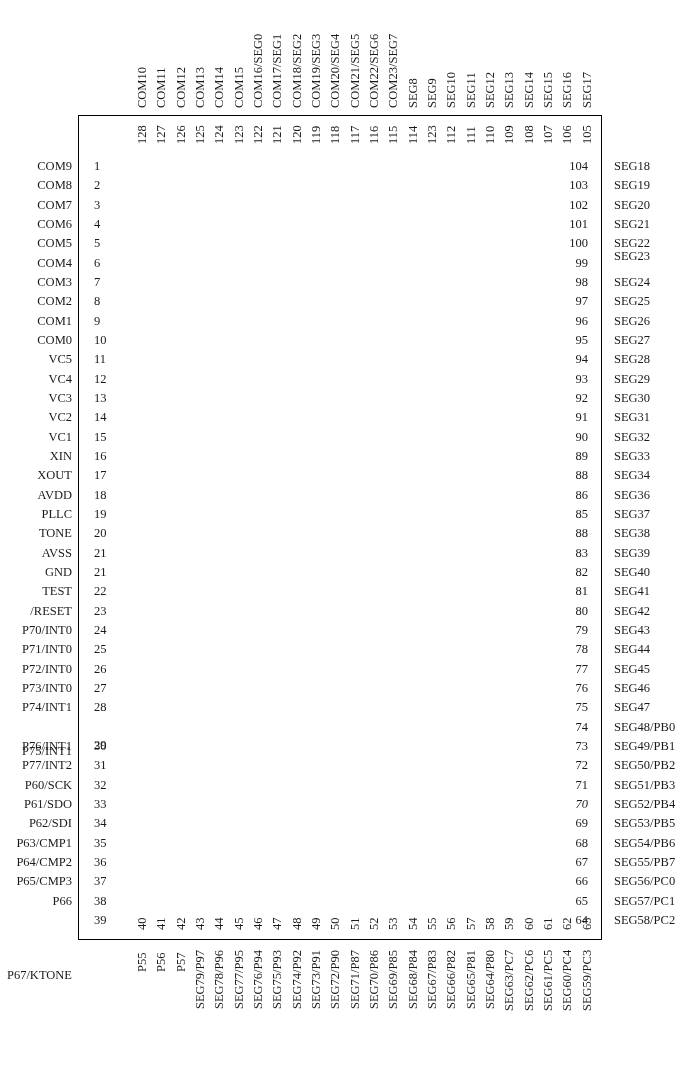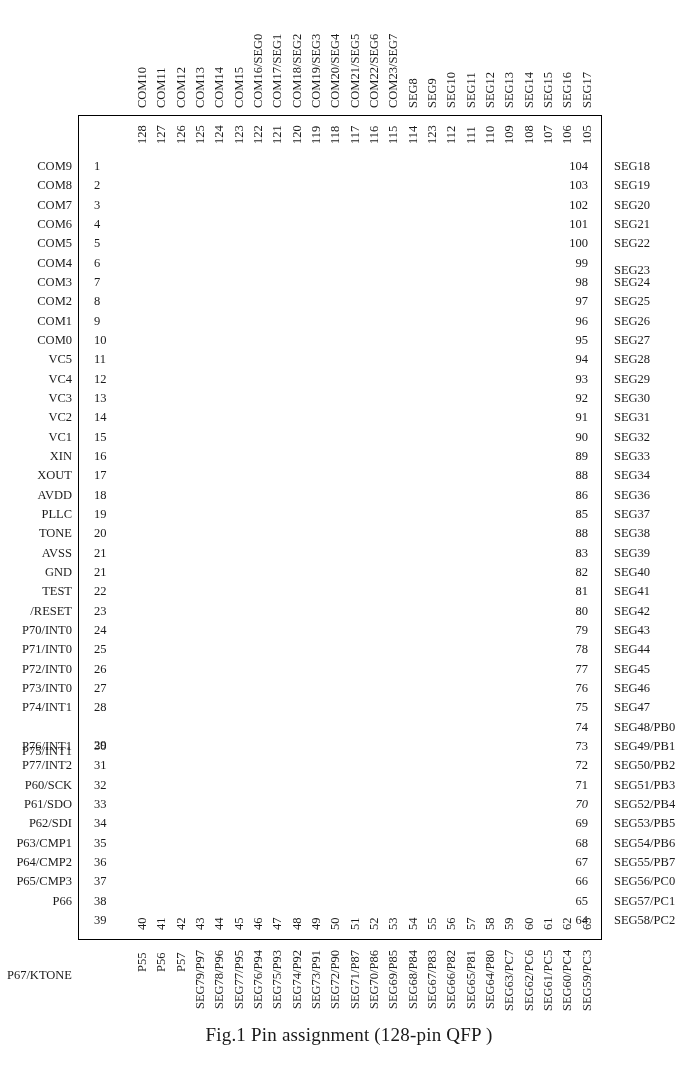--- a/index.html
+++ b/index.html
@@ -174,21 +174,21 @@
       <div class="cell right-name" style="top: 160px;">SEG18</div>
       <div class="cell right-num" style="top: 179.33px;">103</div>
       <div class="cell right-name" style="top: 179.33px;">SEG19</div>
       <div class="cell right-num" style="top: 198.66px;">102</div>
       <div class="cell right-name" style="top: 198.66px;">SEG20</div>
       <div class="cell right-num" style="top: 217.99px;">101</div>
       <div class="cell right-name" style="top: 217.99px;">SEG21</div>
       <div class="cell right-num" style="top: 237.32px;">100</div>
       <div class="cell right-name" style="top: 237.32px;">SEG22</div>
       <div class="cell right-num" style="top: 256.65px;">99</div>
-      <div class="cell right-name" style="top: 264px;">SEG23</div>
+      <div class="cell right-name" style="top: 250px;">SEG23</div>
       <div class="cell right-num" style="top: 275.98px;">98</div>
       <div class="cell right-name" style="top: 275.98px;">SEG24</div>
       <div class="cell right-num" style="top: 295.31px;">97</div>
       <div class="cell right-name" style="top: 295.31px;">SEG25</div>
       <div class="cell right-num" style="top: 314.64px;">96</div>
       <div class="cell right-name" style="top: 314.64px;">SEG26</div>
       <div class="cell right-num" style="top: 333.97px;">95</div>
       <div class="cell right-name" style="top: 333.97px;">SEG27</div>
       <div class="cell right-num" style="top: 353.3px;">94</div>
       <div class="cell right-name" style="top: 353.3px;">SEG28</div>
@@ -345,15 +345,14 @@
       <div class="vert-up" style="left: 522.6px; top: 930px;">60</div>
       <div class="vert-up" style="left: 522.6px; top: 1011.14px;">SEG62/PC6</div>
       <div class="vert-up" style="left: 541.93px; top: 930px;">61</div>
       <div class="vert-up" style="left: 541.93px; top: 1011.14px;">SEG61/PC5</div>
       <div class="vert-up" style="left: 561.26px; top: 930px;">62</div>
       <div class="vert-up" style="left: 561.26px; top: 1011.14px;">SEG60/PC4</div>
       <div class="vert-up" style="left: 580.59px; top: 930px;">63</div>
       <div class="vert-up" style="left: 580.59px; top: 1011.14px;">SEG59/PC3</div>
     </div>
 
-  <div id="caption">Fig.1 Pin assignment (128-pin QFP )</div>
 
 </div>
 
 </body></html>

